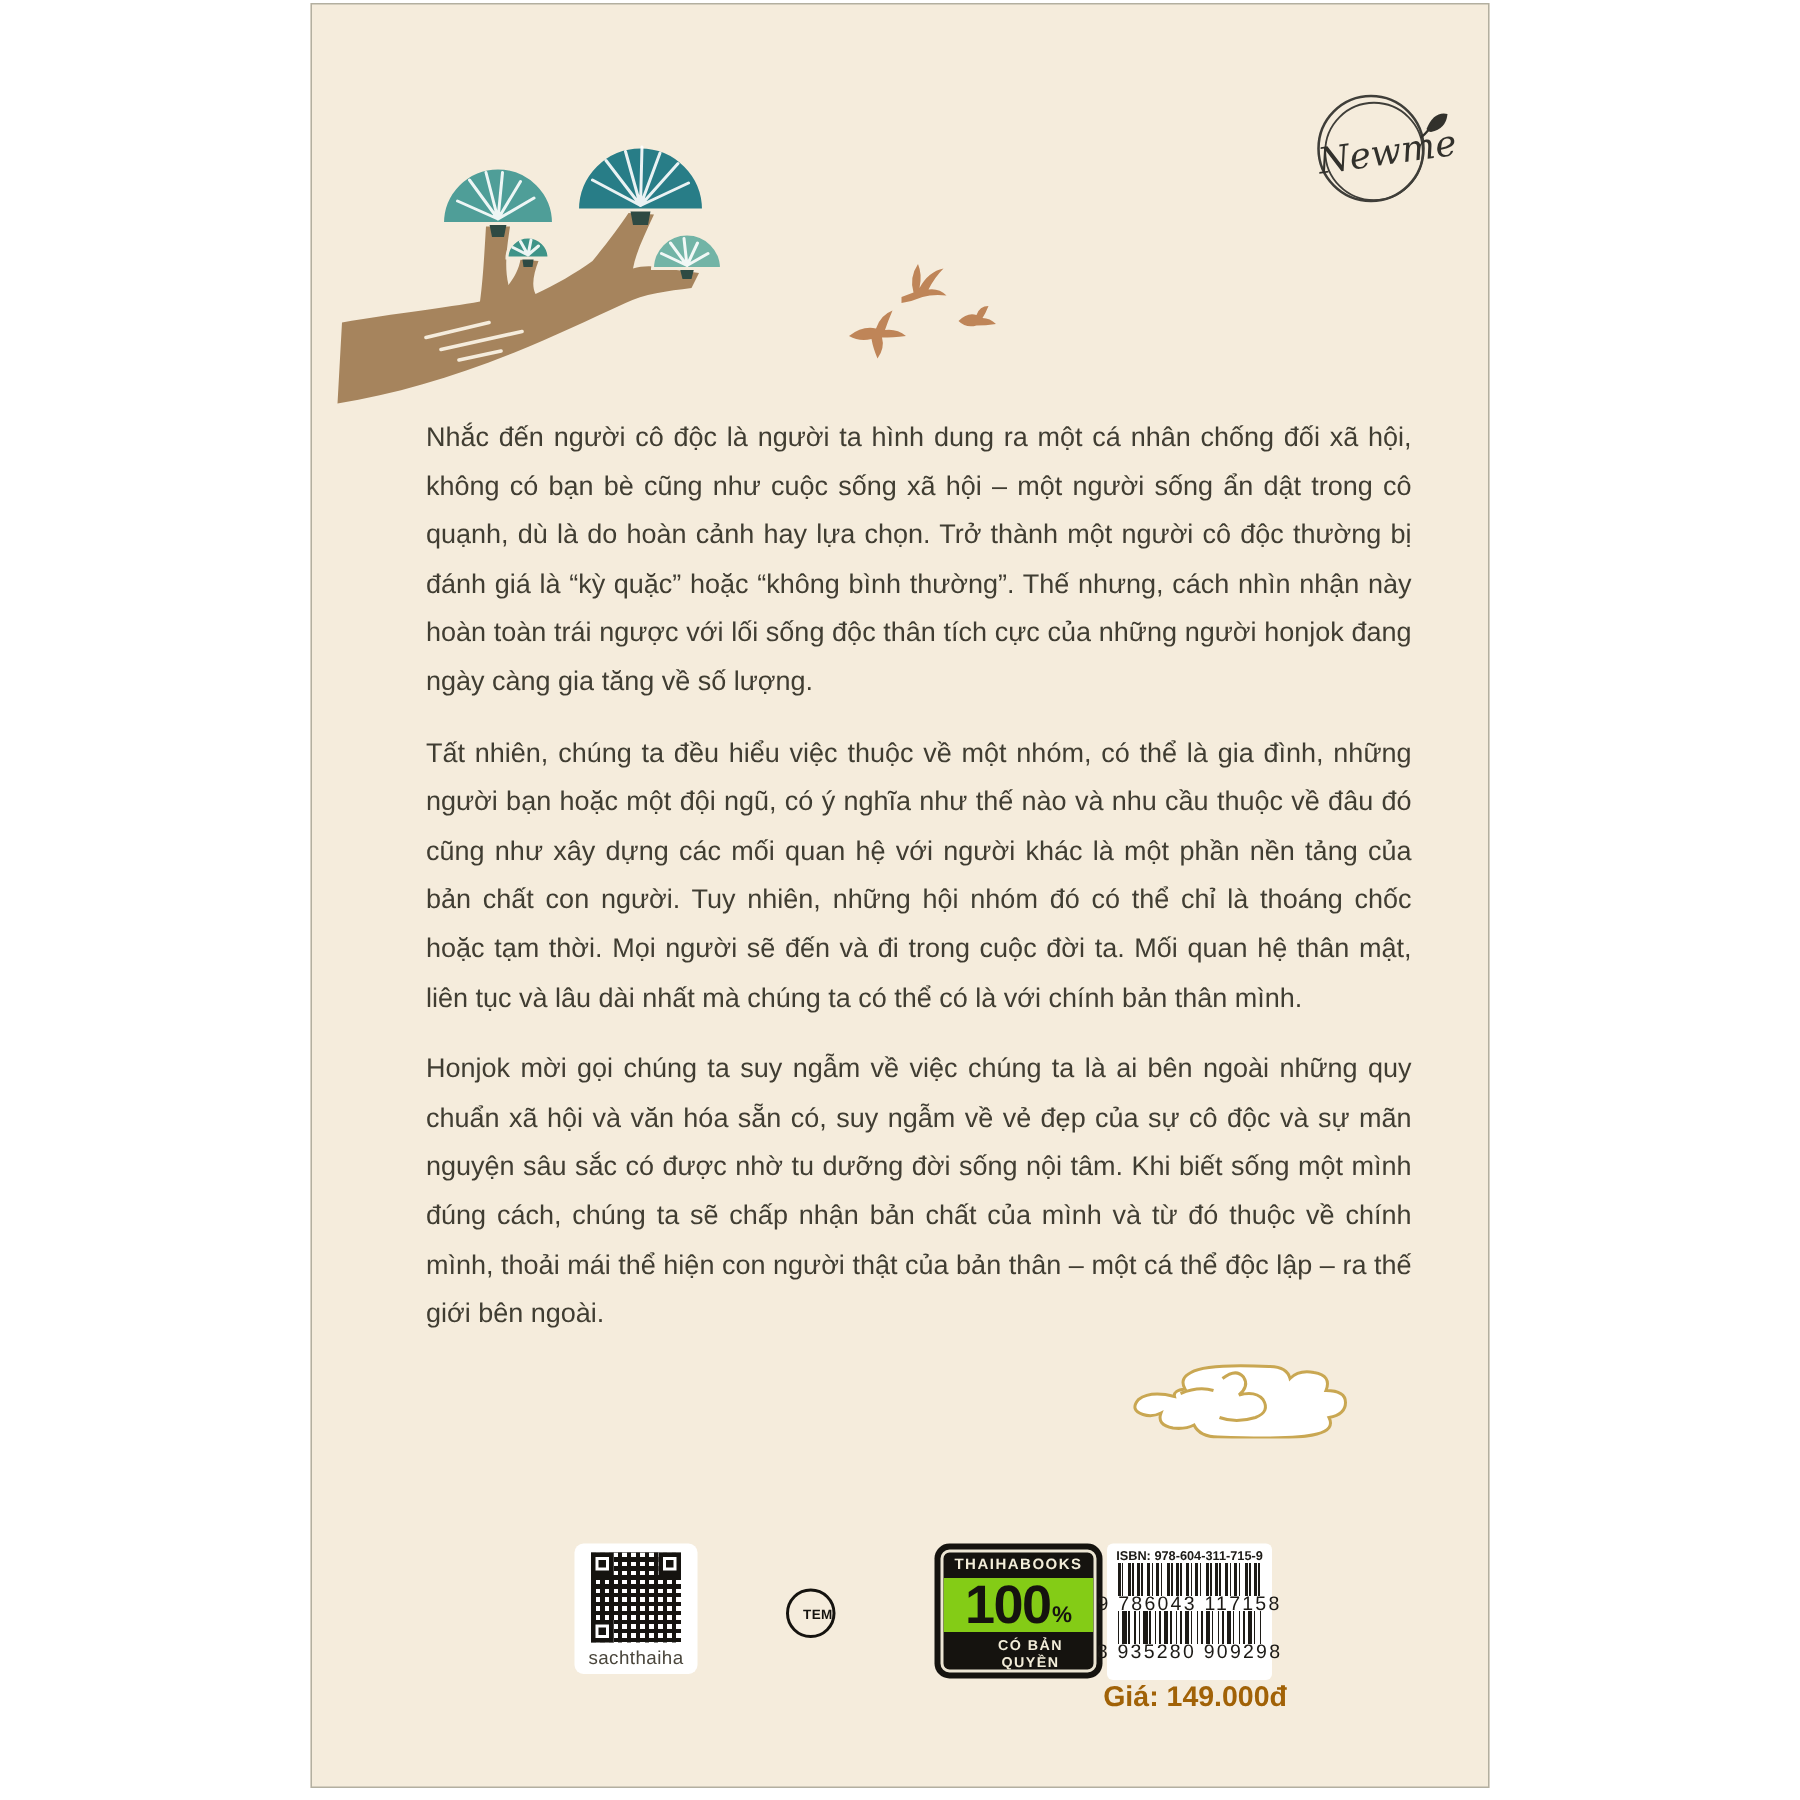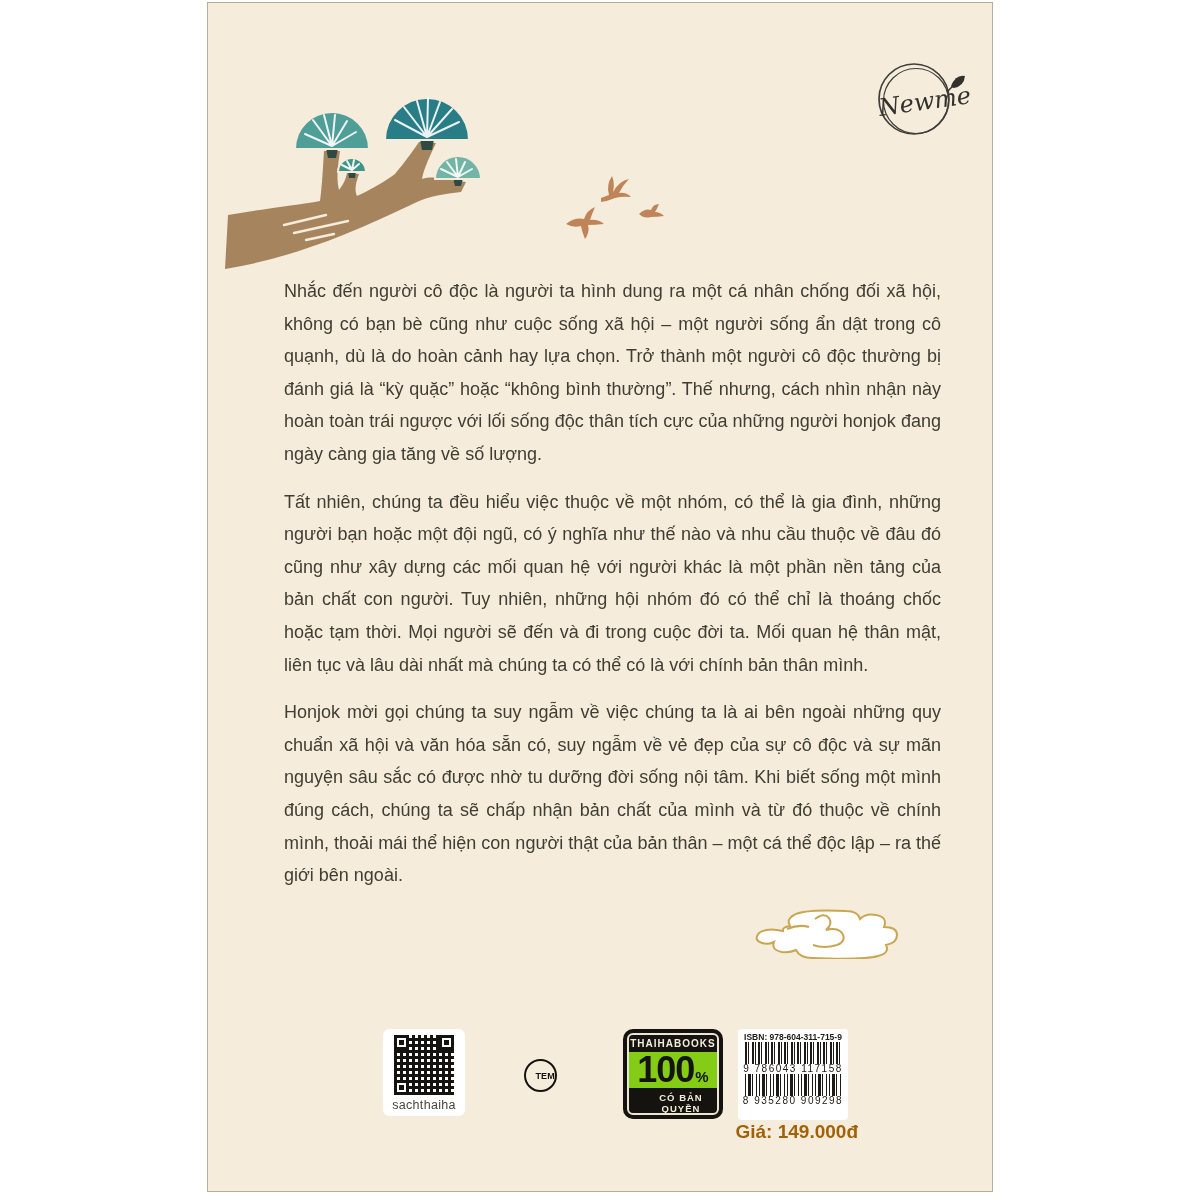--- a/index.html
+++ b/index.html
@@ -22,42 +22,42 @@
         repeating-linear-gradient(90deg,#15130f 0 3px,#ffffff 3px 6px);}
   .finder{position:absolute;width:15px;height:15px;background:#ffffff;border:3px solid #15130f;box-sizing:border-box;}
   .finder:after{content:"";position:absolute;left:2px;top:2px;width:5px;height:5px;background:#15130f;}
   .f-tl{left:0;top:0}.f-tr{right:0;top:0}.f-bl{left:0;bottom:0}
   .qr-label{margin-top:3px;font-size:12.5px;color:#4a463c;letter-spacing:.3px;}
 
   .tem{position:absolute;left:316px;top:1056px;width:29px;height:29px;border:2.5px solid #15130f;
        border-radius:50%;background:#f5ecdc;display:flex;align-items:center;justify-content:flex-end;
        font-size:9px;font-weight:bold;color:#15130f;letter-spacing:.2px;}
 
-  .badge{position:absolute;left:415px;top:1026px;width:100px;height:90px;background:#15130f;
+  .badge{position:absolute;left:415px;top:1026px;width:112px;height:90px;background:#15130f;
          border-radius:10px;padding:4px;box-sizing:border-box;}
   .badge-inner{width:100%;height:100%;border:2px solid #ece5d3;border-radius:6px;box-sizing:border-box;
                display:flex;flex-direction:column;overflow:hidden;}
   .badge-top{color:#f3edd9;font-size:10px;font-weight:bold;text-align:center;letter-spacing:1px;
              padding:3px 0 3px 0;}
   .badge-mid{flex:1;background:#84cc16;display:flex;align-items:center;justify-content:center;}
   .badge-100{font-size:36px;font-weight:800;color:#15130f;letter-spacing:-1px;line-height:1;}
   .badge-pct{font-size:15px;font-weight:800;color:#15130f;align-self:flex-end;margin:0 0 3px 1px;}
   .badge-bot{color:#f3edd9;font-size:9.5px;font-weight:bold;text-align:center;letter-spacing:1px;
              padding:4px 0 3px 16px;}
 
   .barcode-box{position:absolute;left:530px;top:1026px;width:110px;height:91px;background:#ffffff;
                border-radius:4px;padding:3px 6px;box-sizing:border-box;display:flex;flex-direction:column;align-items:center;}
   .isbn-label{font-size:8.5px;color:#1c1a16;font-weight:bold;white-space:nowrap;}
   .bars{width:96px;height:22px;background:
         repeating-linear-gradient(90deg,#1c1a16 0 2px,transparent 2px 3px,#1c1a16 3px 4px,
         transparent 4px 7px,#1c1a16 7px 9px,transparent 9px 10px,#1c1a16 10px 11px,transparent 11px 13px);}
   .bars2{background:
         repeating-linear-gradient(90deg,#1c1a16 0 1px,transparent 1px 3px,#1c1a16 3px 6px,
         transparent 6px 7px,#1c1a16 7px 8px,transparent 8px 11px,#1c1a16 11px 12px,transparent 12px 14px);}
-  .bar-digits{font-size:10px;color:#1c1a16;letter-spacing:1.5px;line-height:10px;white-space:nowrap;}
+  .bar-digits{font-size:13px;color:#1c1a16;letter-spacing:1.5px;line-height:10px;white-space:nowrap;}
 
   .price{position:absolute;left:520px;top:1118px;width:130px;text-align:right;
          font-size:19px;font-weight:bold;color:#a16207;}
 
   svg{display:block;}
 </style>
 </head>
 <body>
 
 <div class="page">

